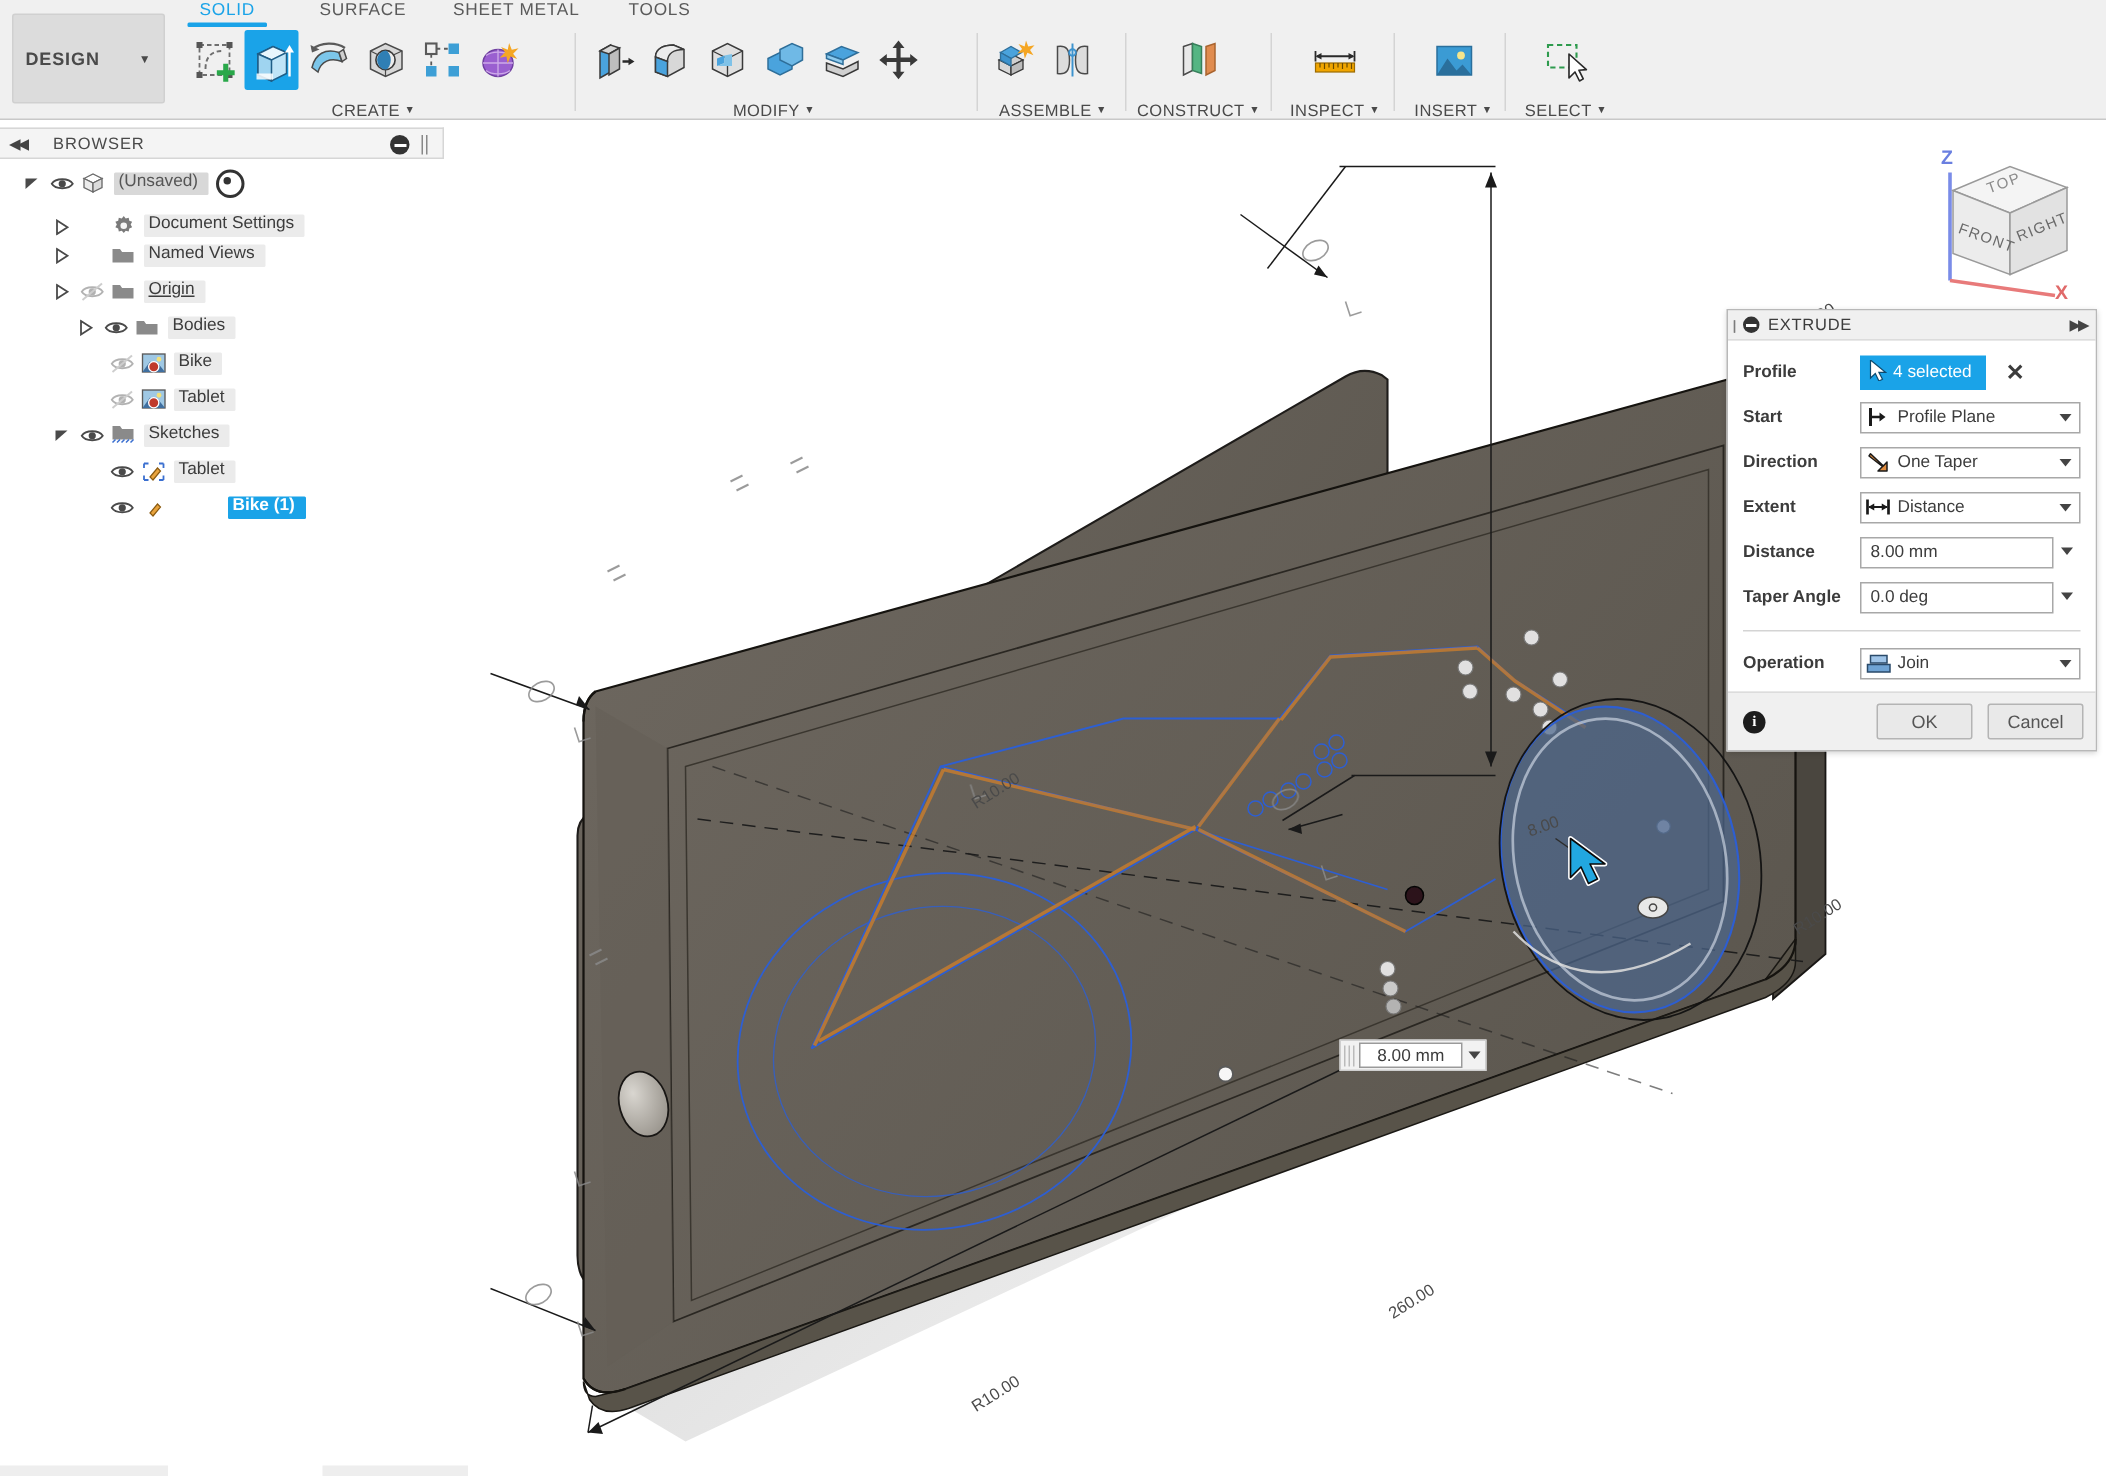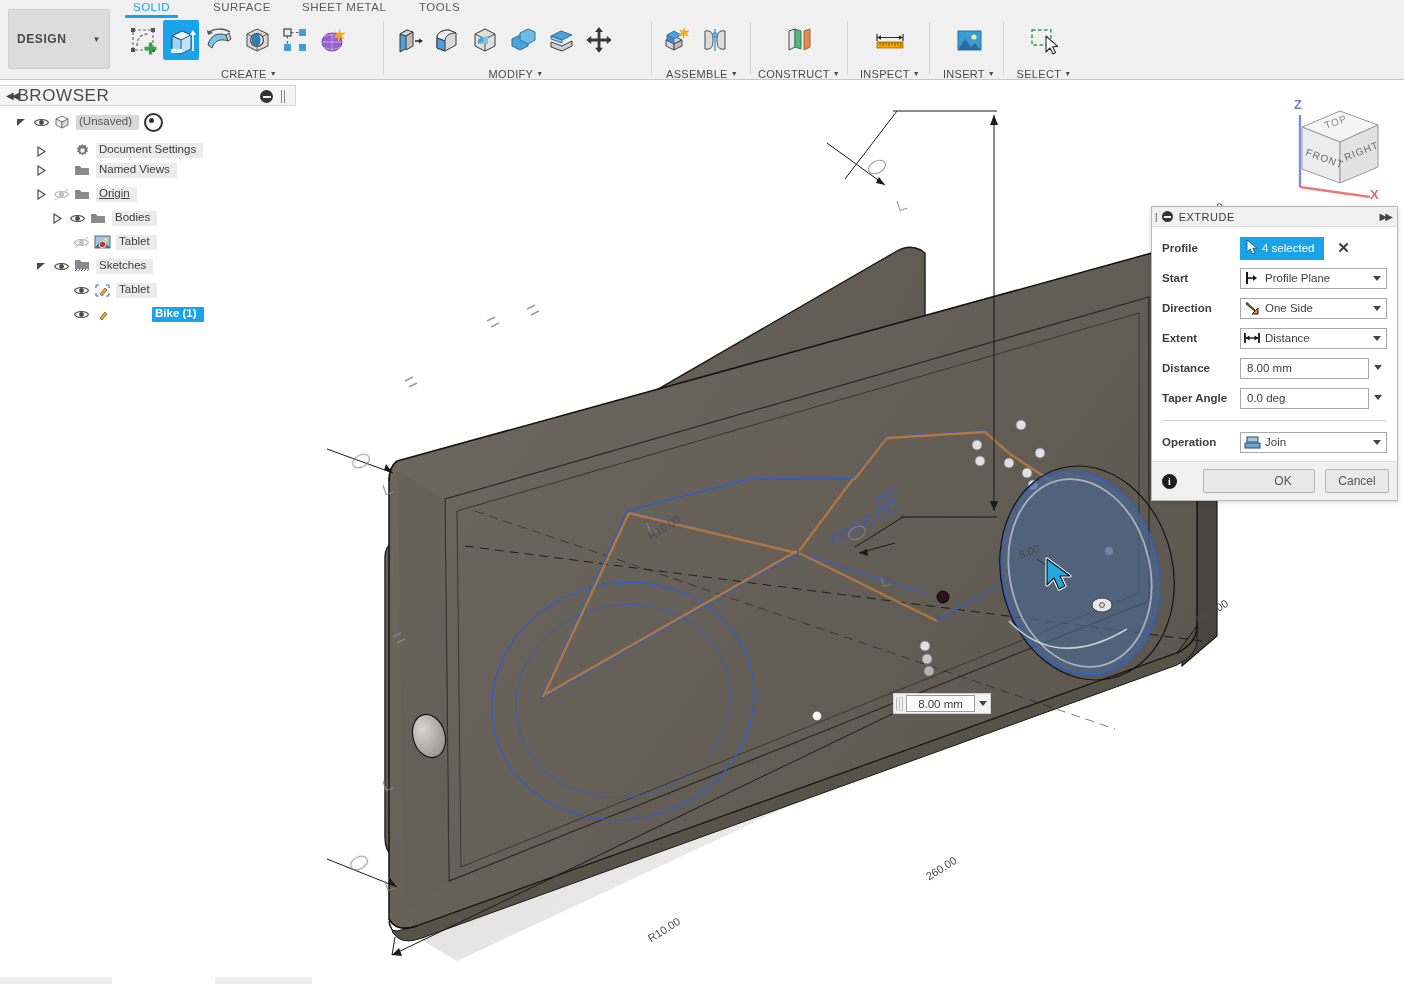--- a/index.html
+++ b/index.html
@@ -58,21 +58,21 @@
   .tbtn.active{background:#1aa3e8;}
   .tbtn svg{display:block;}
 
   
   #browser-hdr{
     position:absolute;left:0;top:85px;width:296px;height:21px;
     background:#f4f4f4;border:1px solid #d6d6d6;border-left:none;
     box-sizing:border-box;display:flex;align-items:center;
   }
   #browser-hdr .dblarrow{margin-left:6px;font-size:10px;color:#444;cursor:pointer;letter-spacing:-2px;}
-  #browser-hdr .btitle{margin-left:0;font-size:17px;letter-spacing:.6px;color:#4a4a4a;}
+  #browser-hdr .btitle{margin-left:18px;font-size:11px;letter-spacing:.6px;color:#4a4a4a;}
   #browser-hdr .minus{
     position:absolute;right:22px;top:4px;width:13px;height:13px;
     border-radius:50%;background:#333;cursor:pointer;
   }
   #browser-hdr .minus::after{
     content:"";position:absolute;left:2.5px;top:5.5px;width:8px;height:2px;background:#fff;
   }
   #browser-hdr .grip{
     position:absolute;right:8px;top:4px;width:6px;height:13px;cursor:col-resize;
   }
@@ -162,21 +162,21 @@
   #ex-foot .infoi{
     width:15px;height:15px;border-radius:50%;background:#1d1d1d;color:#fff;
     font-size:10px;font-weight:bold;display:flex;align-items:center;justify-content:center;cursor:pointer;
     font-family:"Liberation Serif",serif;
   }
   .dlgbtn{
     height:22px;min-width:62px;border:1px solid #b4b4b4;background:#e9e9e9;
     font-size:12px;color:#555;cursor:pointer;border-radius:2px;
     display:flex;align-items:center;justify-content:center;font-family:"Liberation Sans",sans-serif;
   }
-  #ok-btn{position:absolute;right:82px;padding-left:48px;}
+  #ok-btn{position:absolute;right:82px;}
   #cancel-btn{position:absolute;right:8px;}
 
   
   #inline-val{
     position:absolute;left:893px;top:693px;width:98px;height:21px;
     background:#f2f2f2;border:1px solid #cfcfcf;display:flex;align-items:center;
     box-sizing:border-box;z-index:30;
   }
   #inline-val .grips{width:10px;height:14px;margin-left:1px;position:relative;}
   #inline-val .grips i{position:absolute;width:1px;height:14px;background:#bbb;}
@@ -545,20 +545,39 @@
           <path d="M1.5 7.5 C4 3.5 13 3.5 15.5 7.5 C13 11.5 4 11.5 1.5 7.5 Z" fill="none" stroke="#4a4a4a" stroke-width="1.2"></path>
           <circle cx="8.5" cy="7.5" r="2.4" fill="#4a4a4a"></circle>
         </svg>
       </span>
       <span class="tico">
         <svg width="16" height="13" viewBox="0 0 16 13">
           <path d="M1 2 h5 l1.4 2 H15 v7 H1 Z" fill="#8a8a8a"></path>
         </svg>
       </span>
       <span class="tlabel">Bodies</span>
+    </div>
+    <div class="trow" style="padding-left: 54px;">
+      <span class="arrow"></span>
+      <span class="eye">
+        <svg width="17" height="15" viewBox="0 0 17 15" opacity=".42">
+          <path d="M1.5 7.5 C4 3.5 13 3.5 15.5 7.5 C13 11.5 4 11.5 1.5 7.5 Z" fill="none" stroke="#4a4a4a" stroke-width="1.2"></path>
+          <circle cx="8.5" cy="7.5" r="2.4" fill="#4a4a4a"></circle>
+          <path d="M2 13 L15 2" stroke="#8a8a8a" stroke-width="1.3"></path>
+        </svg>
+      </span>
+      <span class="tico">
+        <svg width="17" height="14" viewBox="0 0 17 14">
+          <rect x="1" y="1" width="15" height="12" fill="#9fc8e4" stroke="#5a5a5a" stroke-width=".9"></rect>
+          <circle cx="12" cy="4.5" r="1.6" fill="#f2e07a"></circle>
+          <path d="M1 13 L6 6 L9.5 10 L12 8 L16 13 Z" fill="#3f6fa0"></path>
+          <circle cx="8.5" cy="9.5" r="3.4" fill="#c0392b" stroke="#fff" stroke-width=".9"></circle>
+        </svg>
+      </span>
+      <span class="tlabel">Bike</span>
     </div>
     <div class="trow" style="padding-left: 54px;">
       <span class="arrow"></span>
       <span class="eye">
         <svg width="17" height="15" viewBox="0 0 17 15" opacity=".42">
           <path d="M1.5 7.5 C4 3.5 13 3.5 15.5 7.5 C13 11.5 4 11.5 1.5 7.5 Z" fill="none" stroke="#4a4a4a" stroke-width="1.2"></path>
           <circle cx="8.5" cy="7.5" r="2.4" fill="#4a4a4a"></circle>
           <path d="M2 13 L15 2" stroke="#8a8a8a" stroke-width="1.3"></path>
         </svg>
       </span>
@@ -915,21 +934,21 @@
     </div>
 
     <div class="frow">
       <span class="flabel">Direction</span>
       <span class="fctl">
         <span class="fico">
           <svg width="17" height="15" viewBox="0 0 17 15">
             <path d="M2 3 L11 10 L8 13 L14 13 L14 7 L11.5 9.6 L3 1.5 Z" fill="#e08c3f" stroke="#1a1a1a" stroke-width="1" stroke-linejoin="round"></path>
           </svg>
         </span>
-        <span class="ftxt">One Side</span>
+        <span class="ftxt">One Taper</span>
         <span class="fcaret"></span>
       </span>
     </div>
 
     <div class="frow">
       <span class="flabel">Extent</span>
       <span class="fctl">
         <span class="fico">
           <svg width="18" height="14" viewBox="0 0 18 14">
             <path d="M2 2 v10 M16 2 v10" stroke="#1a1a1a" stroke-width="1.8"></path>

